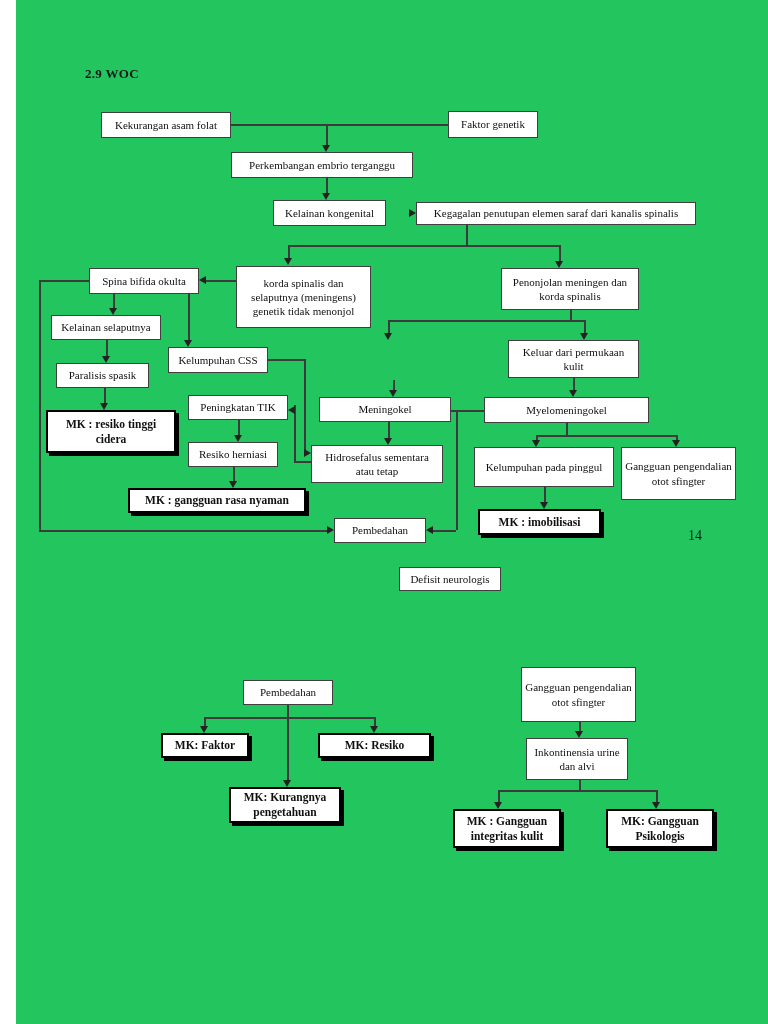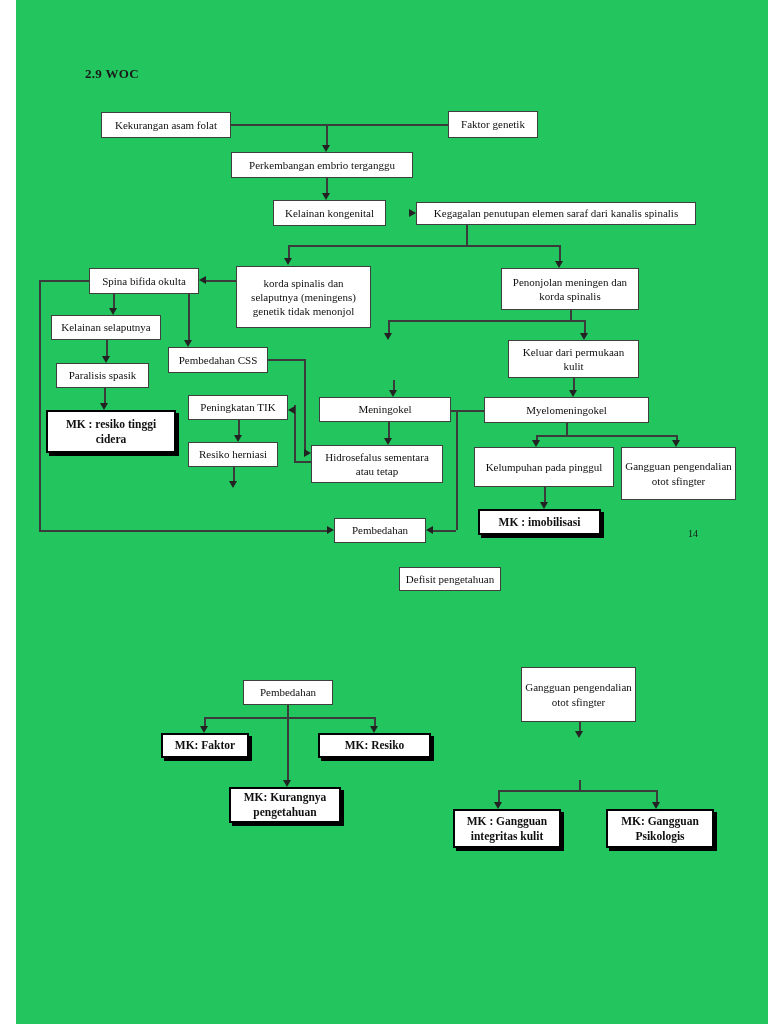--- a/index.html
+++ b/index.html
@@ -4,21 +4,21 @@
 <style>
   html,body{margin:0;padding:0;background:#ffffff;}
   #canvas{
     position:relative;width:768px;height:1024px;background:#22c55e;
     font-family:"Liberation Serif","DejaVu Serif",serif;color:#111;overflow:hidden;margin-left:16px;
   }
   .heading{
     position:absolute;left:69px;top:66px;font-size:13px;font-weight:bold;
     letter-spacing:.3px;color:#1a1a1a;
   }
-  .pagenum{position:absolute;left:672px;top:528px;font-size:10px;color:#1a1a1a;}
+  .pagenum{position:absolute;left:672px;top:528px;font-size:14px;color:#1a1a1a;}
   .node{
     position:absolute;background:#fff;border:1.4px solid #3f3f3f;
     display:flex;align-items:center;justify-content:center;text-align:center;
     font-size:11px;line-height:1.28;padding:1px 3px;box-sizing:border-box;color:#101010;
   }
   .node.mk{
     border:2px solid #000;font-weight:bold;box-shadow:3px 3px 0 0 #000;font-size:11.5px;
   }
   .node.nowrap{white-space:nowrap;}
   .hl{position:absolute;height:1.5px;background:#3b3b3b;}
@@ -38,41 +38,43 @@
 
   <div class="node" style="left:85px;top:112px;width:130px;height:26px">Kekurangan asam folat</div>
   <div class="node" style="left:432px;top:111px;width:90px;height:27px">Faktor genetik</div>
   <div class="node" style="left:215px;top:152px;width:182px;height:26px">Perkembangan embrio terganggu</div>
   <div class="node" style="left:257px;top:200px;width:113px;height:26px">Kelainan kongenital</div>
   <div class="node nowrap" style="left:400px;top:202px;width:280px;height:23px">Kegagalan penutupan elemen saraf dari kanalis spinalis</div>
   <div class="node" style="left:73px;top:268px;width:110px;height:26px">Spina bifida okulta</div>
   <div class="node" style="left:220px;top:266px;width:135px;height:62px">korda spinalis dan selaputnya (meningens) genetik tidak menonjol</div>
   <div class="node" style="left:485px;top:268px;width:138px;height:42px">Penonjolan meningen dan korda spinalis</div>
   <div class="node" style="left:35px;top:315px;width:110px;height:25px">Kelainan selaputnya</div>
-  <div class="node" style="left:152px;top:347px;width:100px;height:26px">Pembedahan CSS</div>
+  <div class="node" style="left:152px;top:347px;width:100px;height:26px">Kelumpuhan CSS</div>
   <div class="node" style="left:40px;top:363px;width:93px;height:25px">Paralisis spasik</div>
   <div class="node mk" style="left:30px;top:410px;width:130px;height:43px">MK : resiko tinggi cidera</div>
   <div class="node" style="left:172px;top:395px;width:100px;height:25px">Peningkatan TIK</div>
   <div class="node" style="left:172px;top:442px;width:90px;height:25px">Resiko herniasi</div>
+  <div class="node mk" style="left:112px;top:488px;width:178px;height:25px">MK : gangguan rasa nyaman</div>
   <div class="node" style="left:492px;top:340px;width:131px;height:38px">Keluar dari permukaan kulit</div>
   <div class="node" style="left:303px;top:397px;width:132px;height:25px">Meningokel</div>
   <div class="node" style="left:295px;top:445px;width:132px;height:38px">Hidrosefalus sementara atau tetap</div>
   <div class="node" style="left:468px;top:397px;width:165px;height:26px">Myelomeningokel</div>
   <div class="node" style="left:458px;top:447px;width:140px;height:40px">Kelumpuhan pada pinggul</div>
   <div class="node" style="left:605px;top:447px;width:115px;height:53px">Gangguan pengendalian otot sfingter</div>
   <div class="node mk" style="left:462px;top:509px;width:123px;height:26px">MK : imobilisasi</div>
   <div class="node" style="left:318px;top:518px;width:92px;height:25px">Pembedahan</div>
-  <div class="node" style="left:383px;top:567px;width:102px;height:24px">Defisit pengetahuan</div>
+  <div class="node" style="left:383px;top:567px;width:102px;height:24px">Defisit neurologis</div>
 
   <div class="node" style="left:227px;top:680px;width:90px;height:25px">Pembedahan</div>
   <div class="node mk" style="left:145px;top:733px;width:88px;height:25px">MK: Faktor</div>
   <div class="node mk" style="left:302px;top:733px;width:113px;height:25px">MK: Resiko</div>
   <div class="node mk" style="left:213px;top:787px;width:112px;height:36px">MK: Kurangnya pengetahuan</div>
 
   <div class="node" style="left:505px;top:667px;width:115px;height:55px">Gangguan pengendalian otot sfingter</div>
+  <div class="node" style="left:510px;top:738px;width:102px;height:42px">Inkontinensia urine dan alvi</div>
   <div class="node mk" style="left:437px;top:809px;width:108px;height:39px">MK : Gangguan integritas kulit</div>
   <div class="node mk" style="left:590px;top:809px;width:108px;height:39px">MK: Gangguan Psikologis</div>
 
 <div class="hl" style="left: 215px; top: 124px; width: 217px;"></div>
     <div class="hl" style="left: 272px; top: 245px; width: 272px;"></div>
     <div class="hl" style="left: 189px; top: 280px; width: 31px;"></div>
     <div class="hl" style="left: 23px; top: 280px; width: 50px;"></div>
     <div class="hl" style="left: 23px; top: 530px; width: 289px;"></div>
     <div class="hl" style="left: 252px; top: 359px; width: 37px;"></div>
     <div class="hl" style="left: 278px; top: 461px; width: 17px;"></div>

